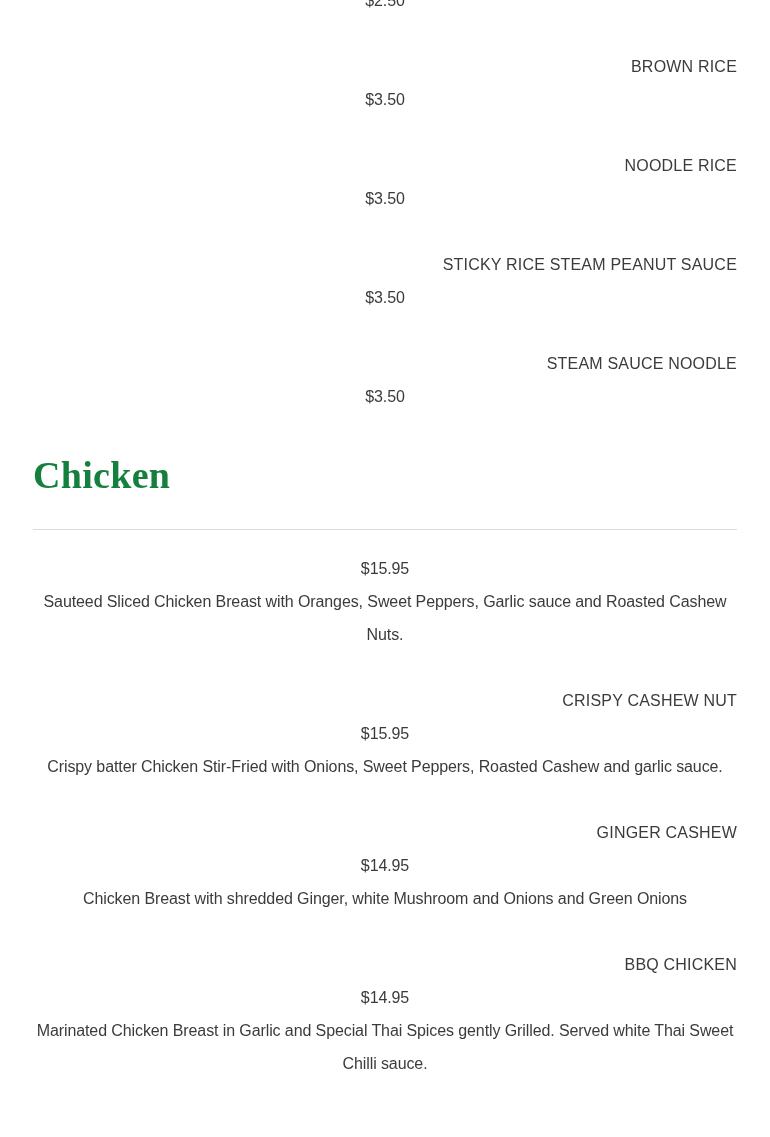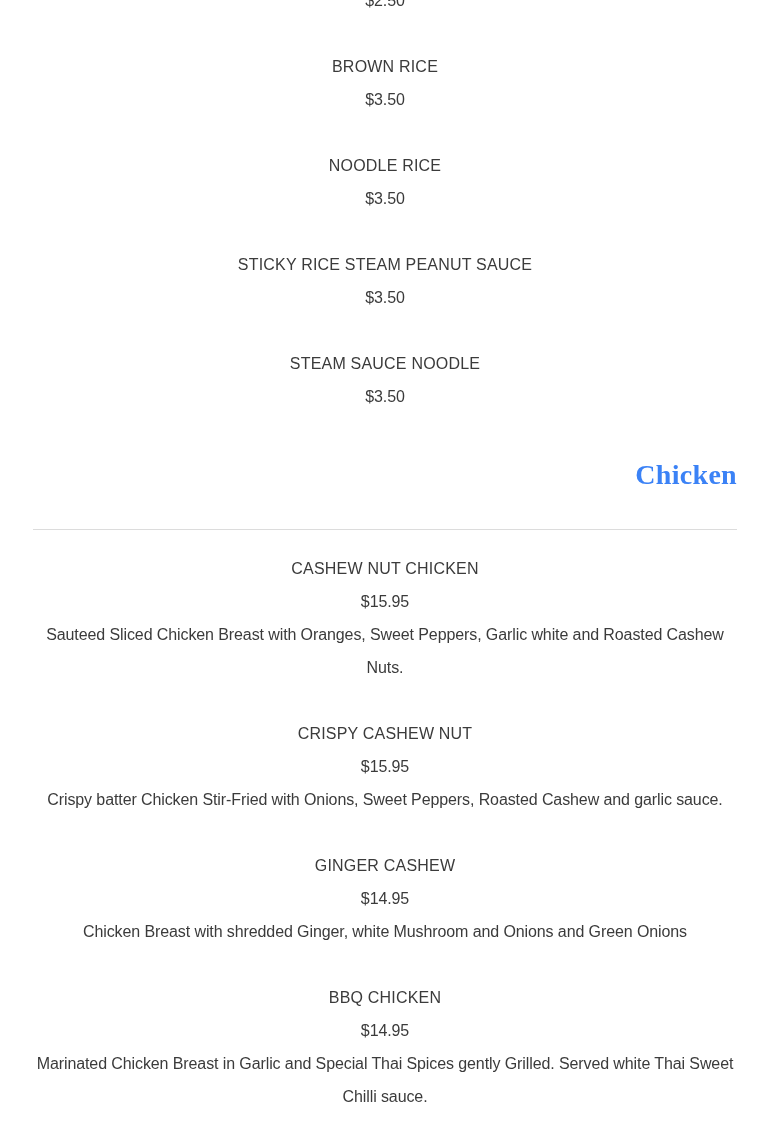--- a/index.html
+++ b/index.html
@@ -23,33 +23,34 @@
   .menu-item p {
     margin: 0;
     font-size: 16px;
     line-height: 33px;
     letter-spacing: -0.1px;
     color: #3b3b3b;
     text-align: center;
   }
   .menu-item .item-name {
     letter-spacing: 0.2px;
+    text-align: right;
   }
   
   .menu-item.partial-top .item-price {
     margin-top: -16px;
   }
   .section-title {
     margin: 40px 0 0 0;
     font-family: "Liberation Serif", "DejaVu Serif", serif;
     font-weight: 700;
-    font-size: 28px;
+    font-size: 38px;
     line-height: 44px;
-    text-align: right;
-    color: #3b82f6;
+    text-align: left;
+    color: #15803d;
     letter-spacing: 0.3px;
   }
   .section-divider {
     border: none;
     border-top: 1px solid #dcdcdc;
     margin: 32px 0 22px 0;
   }
   .menu-list { display: block; }
 </style>
 </head>
@@ -84,23 +85,22 @@
       </div>
     </div>
 
   <h2 class="section-title">Chicken</h2>
 
   <hr class="section-divider">
 
   <div class="menu-list">
 
       <div class="menu-item">
-        <p class="item-name">CASHEW NUT CHICKEN</p>
         <p class="item-price">$15.95</p>
-        <p class="item-description">Sauteed Sliced Chicken Breast with Oranges, Sweet Peppers, Garlic white and Roasted Cashew Nuts.</p>
+        <p class="item-description">Sauteed Sliced Chicken Breast with Oranges, Sweet Peppers, Garlic sauce and Roasted Cashew Nuts.</p>
       </div>
 
       <div class="menu-item">
         <p class="item-name">CRISPY CASHEW NUT</p>
         <p class="item-price">$15.95</p>
         <p class="item-description">Crispy batter Chicken Stir-Fried with Onions, Sweet Peppers, Roasted Cashew and garlic sauce.</p>
       </div>
 
       <div class="menu-item">
         <p class="item-name">GINGER CASHEW</p>

